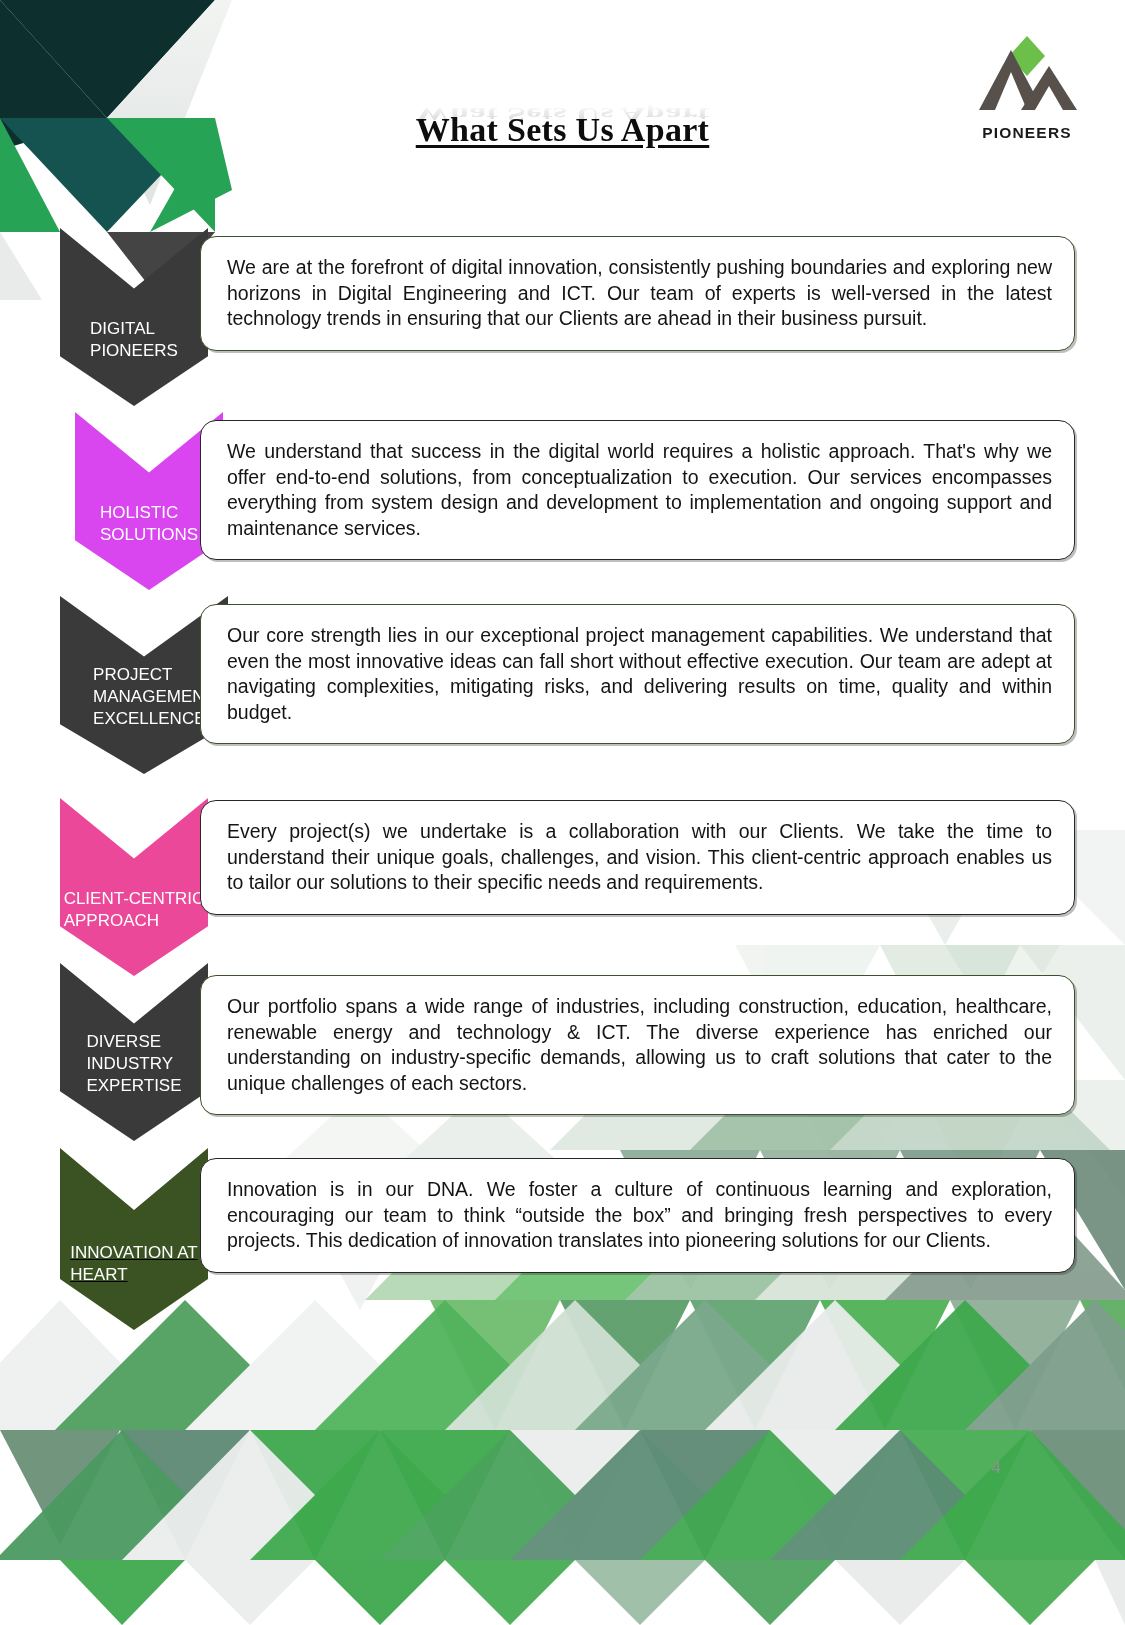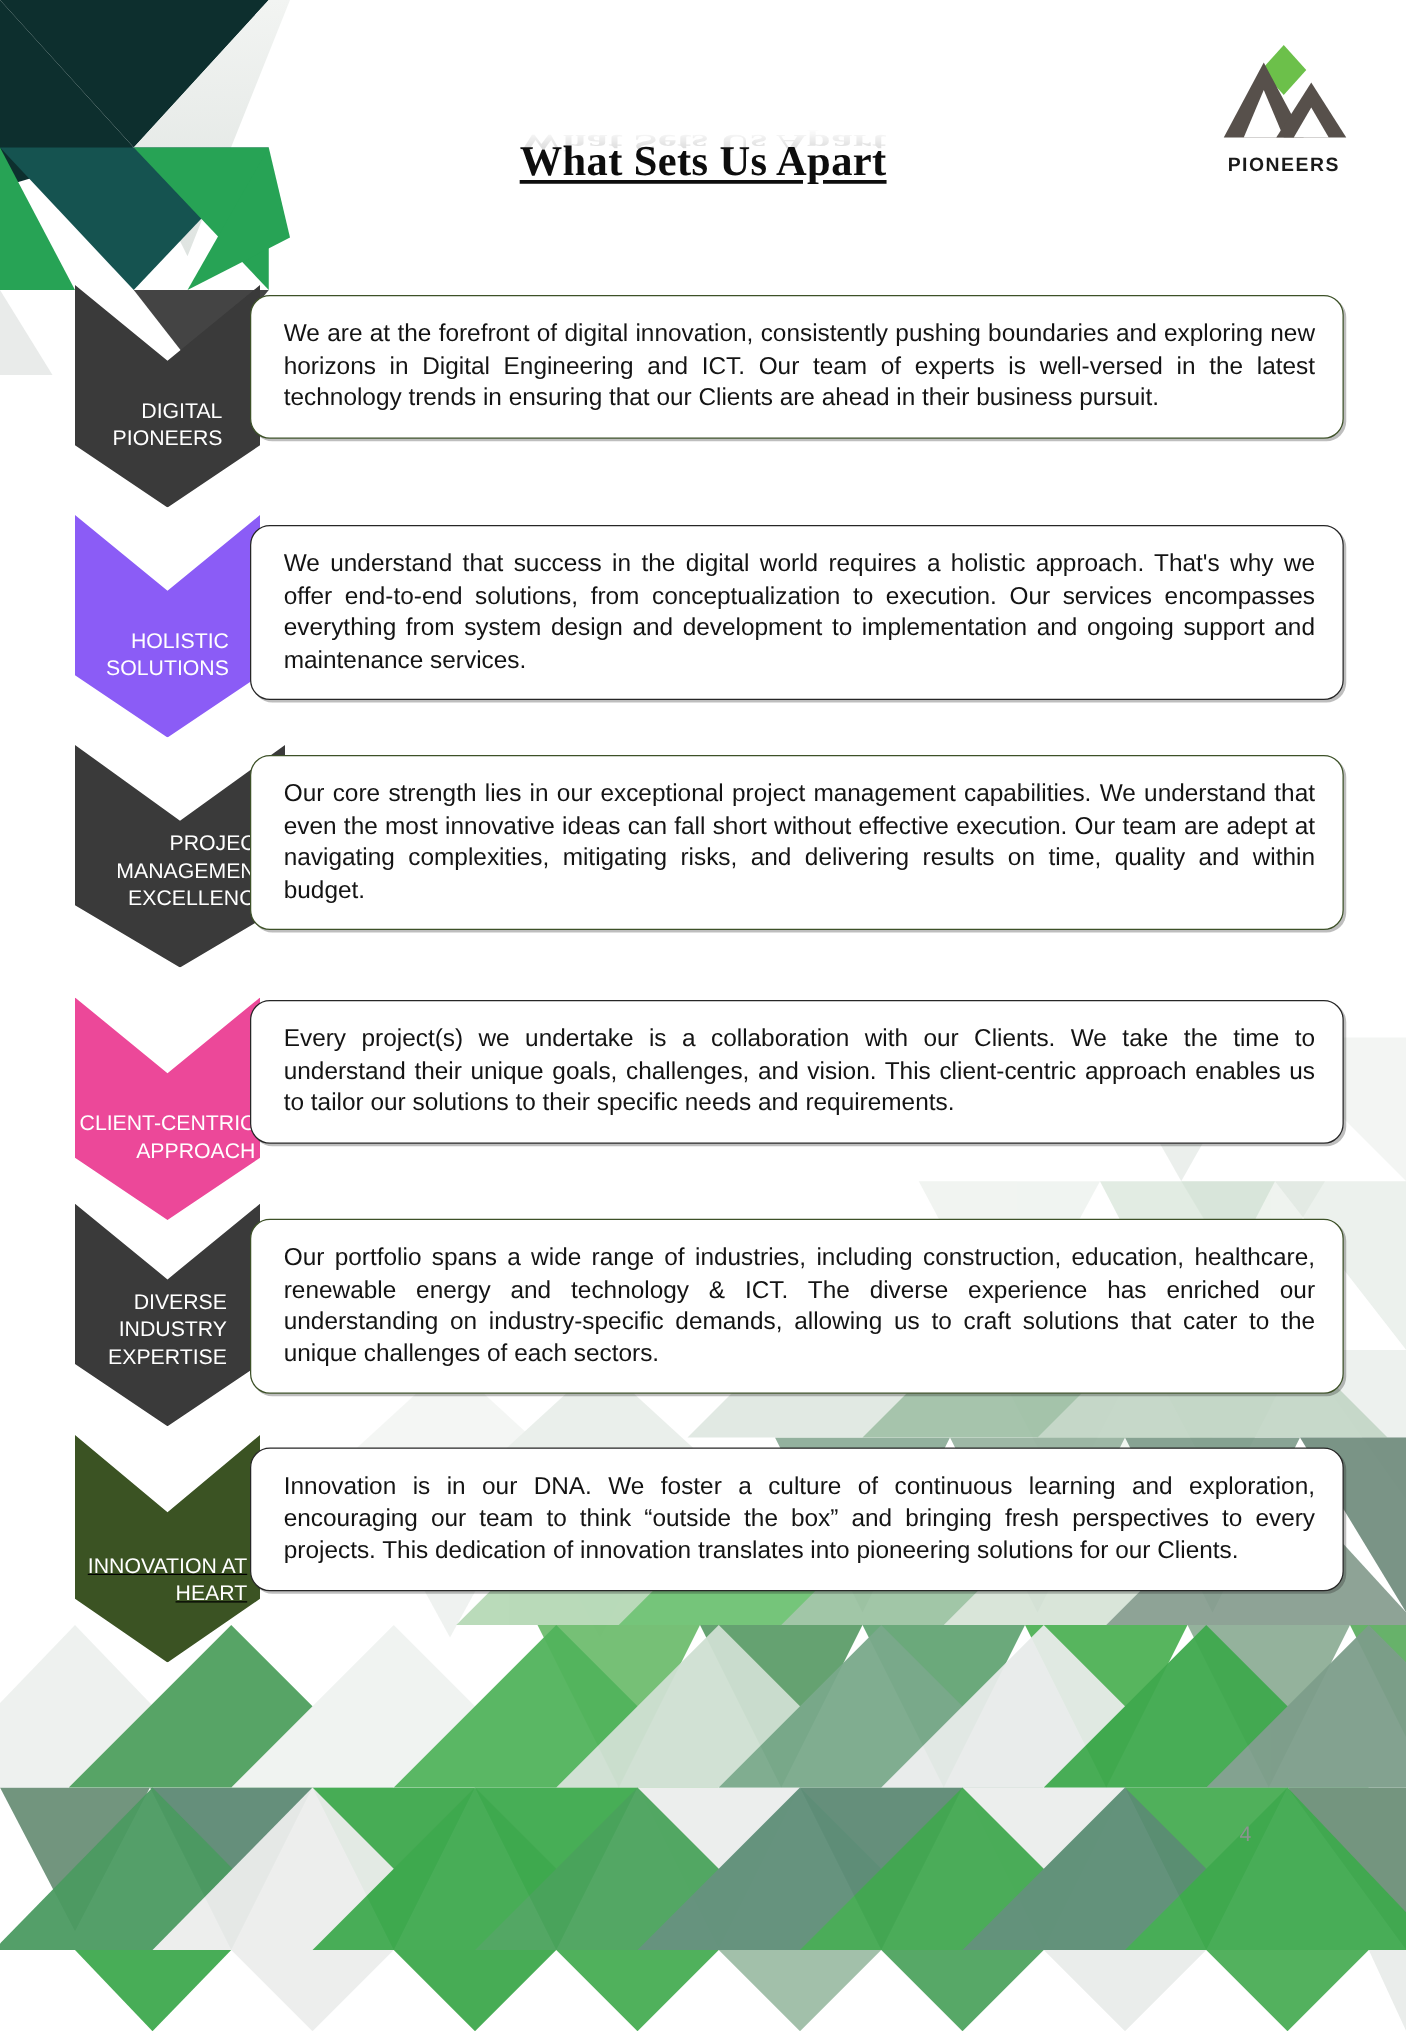--- a/index.html
+++ b/index.html
@@ -107,21 +107,21 @@
     display: flex;
     align-items: flex-end;
     justify-content: center;
     -webkit-clip-path: polygon(0% 0%, 50% 34%, 100% 0%, 100% 72%, 50% 100%, 0% 72%);
     clip-path: polygon(0% 0%, 50% 34%, 100% 0%, 100% 72%, 50% 100%, 0% 72%);
   }
   .chevron-label {
     color: #ffffff;
     font-size: 17px;
     line-height: 22px;
-    text-align: right;
+    text-align: left;
     padding-bottom: 44px;
     white-space: pre-line;
     font-family: "Liberation Sans", sans-serif;
   }
   .card {
     position: absolute;
     left: 200px;
     width: 875px;
     background: #ffffff;
     border: 1.6px solid #3d5128;
@@ -329,21 +329,21 @@
       <div class="chevron" style="background:#3a3a3a; top:0;">
         <div class="chevron-label">DIGITAL
 PIONEERS</div>
       </div>
       <div class="card" style="top:8px;">
         <p class="card-text">We are at the forefront of digital innovation, consistently pushing boundaries and exploring new horizons in Digital Engineering and ICT. Our team of experts is well-versed in the latest technology trends in ensuring that our Clients are ahead in their business pursuit.</p>
       </div>
     </div>
 
     <div class="row" style="top:412px;">
-      <div class="chevron" style="background:#8b5cf6; top:0;">
+      <div class="chevron" style="background:#d946ef; top:0;margin-left:15px;">
         <div class="chevron-label">HOLISTIC
 SOLUTIONS</div>
       </div>
       <div class="card dark-border" style="top:8px;">
         <p class="card-text">We understand that success in the digital world requires a holistic approach. That's why we offer end-to-end solutions, from conceptualization to execution. Our services encompasses everything from system design and development to implementation and ongoing support and maintenance services.</p>
       </div>
     </div>
 
     <div class="row" style="top:596px;">
       <div class="chevron" style="background:#3a3a3a; top:0;padding-left:20px;">

